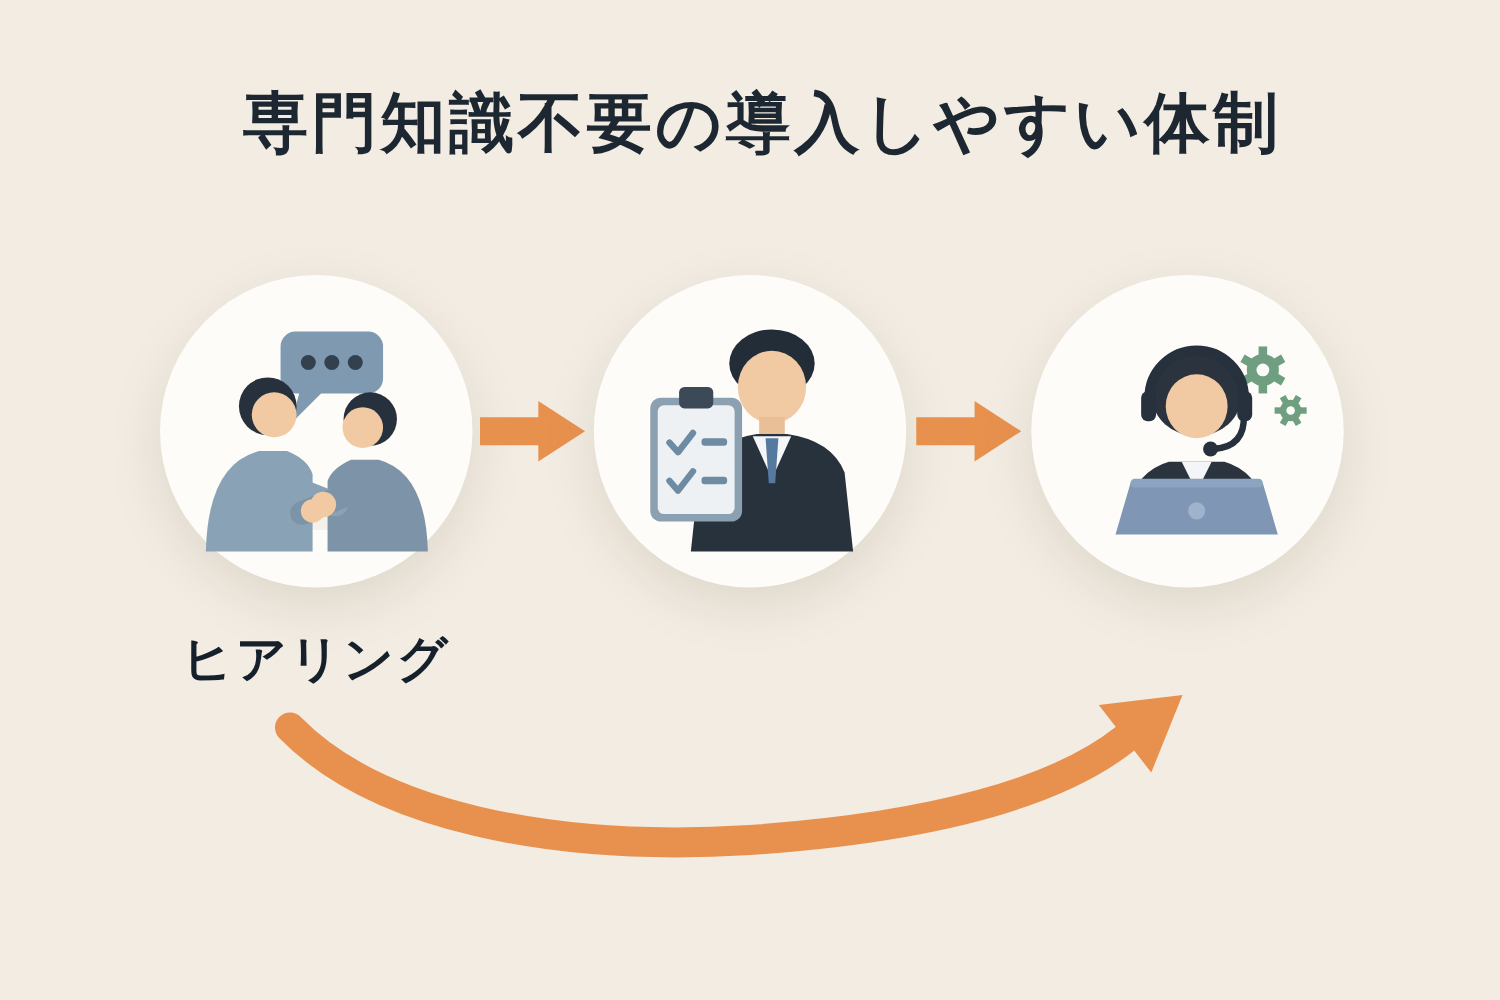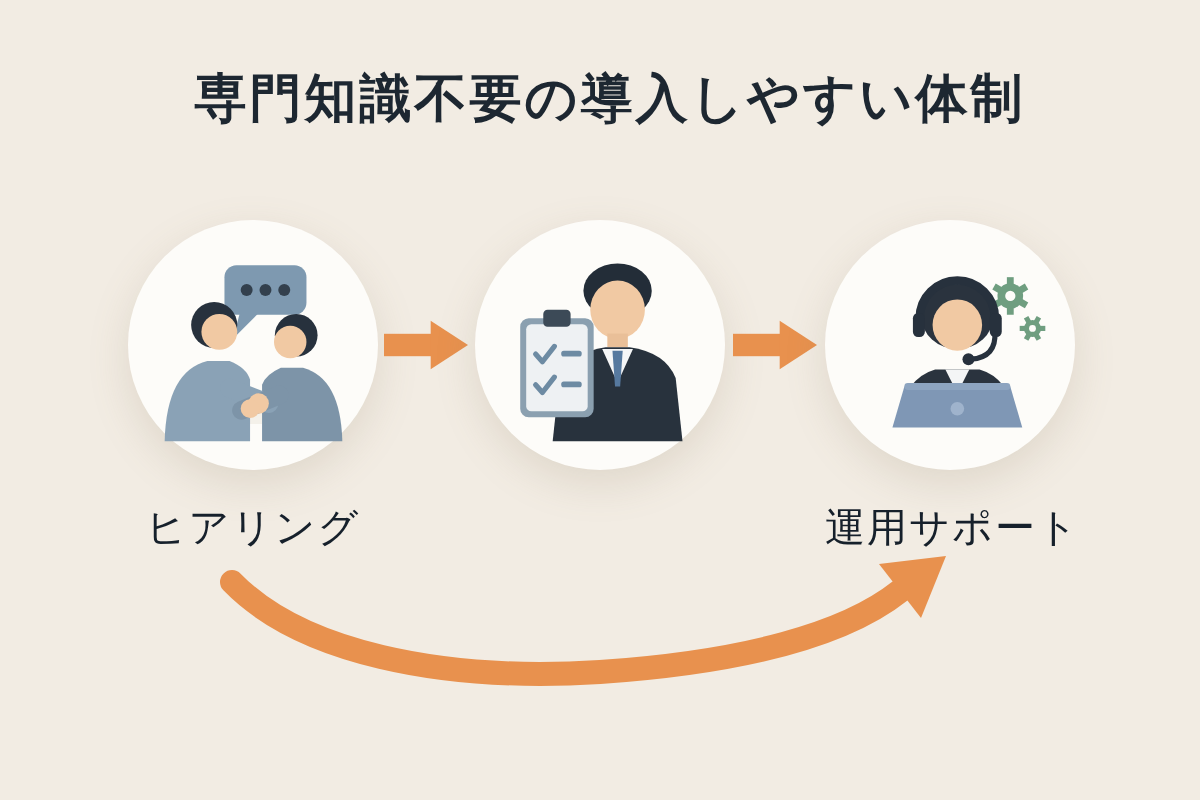--- a/index.html
+++ b/index.html
@@ -26,21 +26,21 @@
   .step-2{left:475px;top:220px;}
   .step-3{left:825px;top:220px;}
   .circle{
     width:250px;height:250px;border-radius:50%;
     background:var(--circle-fill);
     box-shadow:0 14px 40px rgba(140,120,95,0.18);
     display:flex;align-items:center;justify-content:center;margin:0 auto;
   }
   .circle svg{width:205px;height:205px;display:block;}
   .step-label{
-    margin-top:30px;font-size:40px;font-weight:400;
+    margin-top:30px;font-size:40px;font-weight:700;
     color:var(--label-text);letter-spacing:2px;white-space:nowrap;
   }
   .arrow{position:absolute;top:317px;width:86px;height:56px;}
   .arrow-1{left:383px;}
   .arrow-2{left:732px;}
   .arrow svg{width:100%;height:100%;display:block;}
   .arrow-shape{fill:var(--accent-orange);}
   .loop-arrow{
     position:absolute;left:0;top:0;width:1200px;height:800px;
     pointer-events:none;
@@ -155,21 +155,20 @@
         <circle cx="141" cy="136" r="7" fill="#27313d"></circle>
 
         <path d="M 56 212 Q 66 158 102 148 L 154 148 Q 190 158 200 212 Z" fill="#2a333e"></path>
         <polygon points="114,148 142,148 128,176" fill="#f4f5f6"></polygon>
 
         <polygon points="52,216 204,216 190,168 66,168" fill="#7f97b5"></polygon>
         <rect x="66" y="164" width="124" height="8" rx="4" fill="#8da4c0"></rect>
         <circle cx="128" cy="194" r="8" fill="#9fb3cc"></circle>
       </svg>
     </div>
-    <div class="step-label">運用サポート</div>
   </div>
 
   <svg class="loop-arrow" viewBox="0 0 1200 800">
     <path class="loop-stroke" d="M 232 582 C 300 652, 440 682, 600 672 C 745 662, 846 634, 900 591" fill="none" stroke-width="24" stroke-linecap="round"></path>
     <polygon class="loop-head" points="946,556 921,618 879,564"></polygon>
   </svg>
 
 </div>
 
 </body></html>

